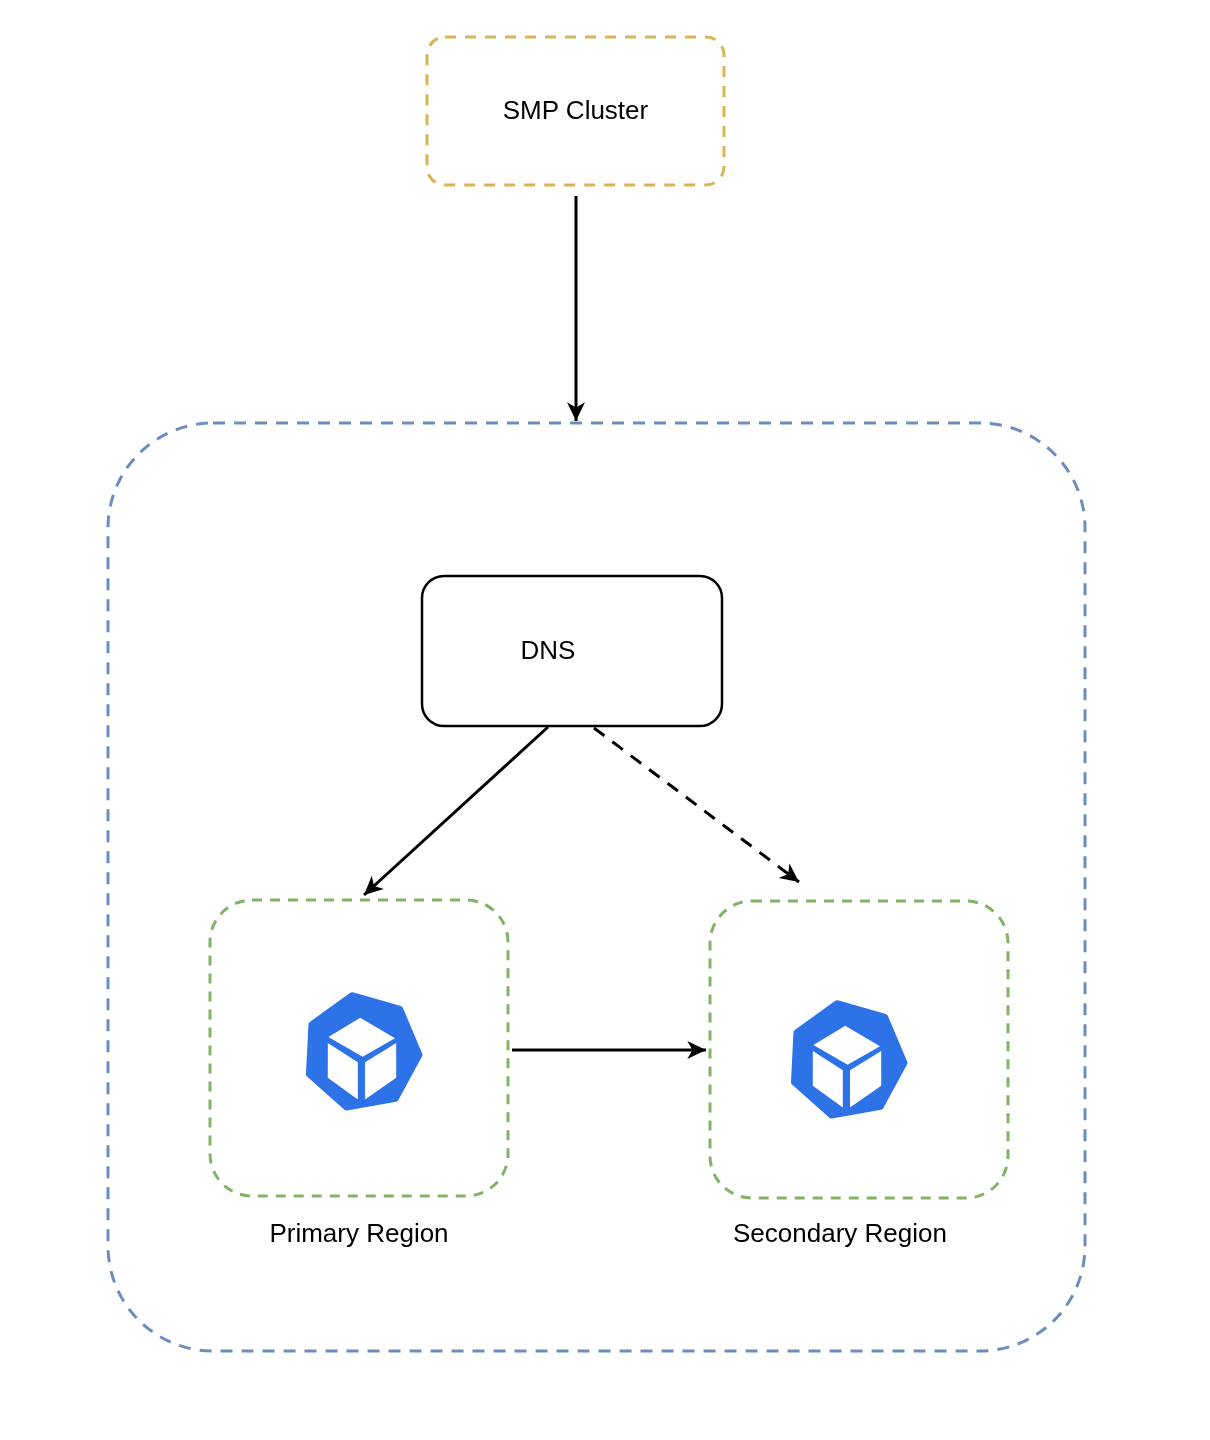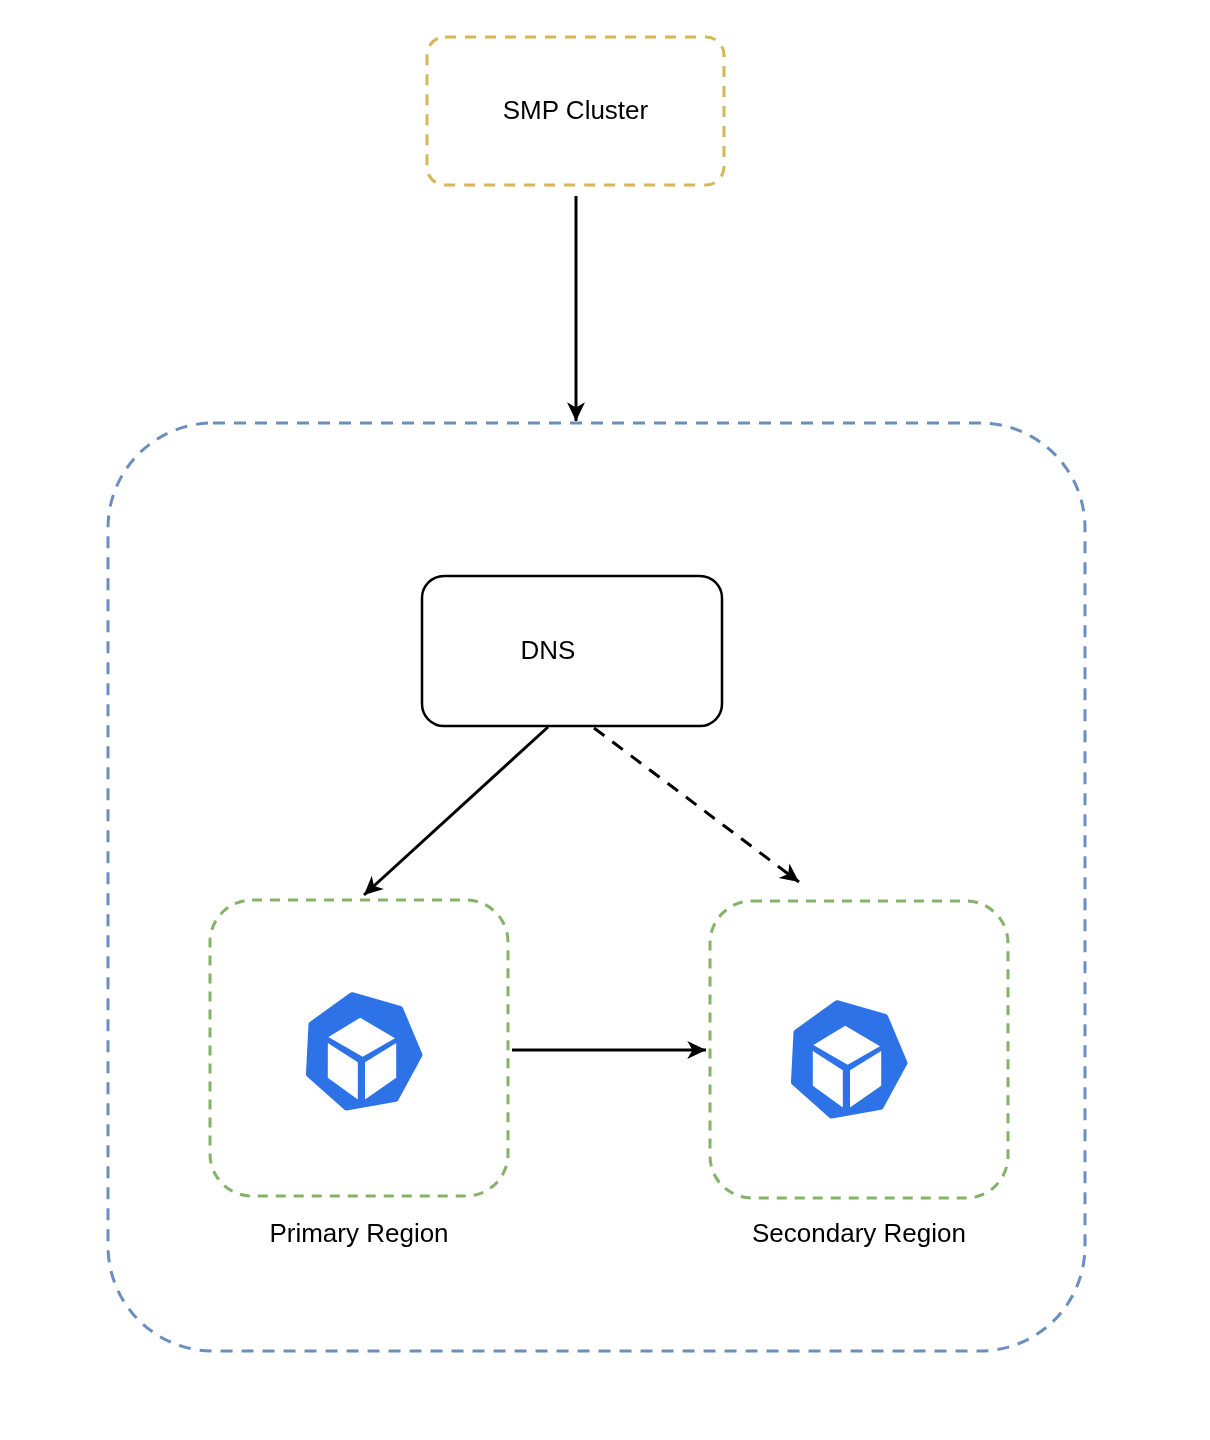--- a/index.html
+++ b/index.html
@@ -31,21 +31,21 @@
     color: #000000;
     font-size: 26px;
     line-height: 1.2;
     text-align: center;
     white-space: nowrap;
     z-index: 2;
   }
   .label-smp      { left: 427px; top: 37px;  width: 297px; height: 148px; }
   .label-dns      { left: 422px; top: 576px; width: 252px; height: 150px; }
   .label-primary  { left: 160px; top: 1214px; width: 398px; height: 40px; }
-  .label-secondary{ left: 660px; top: 1214px; width: 398px; height: 40px; }
+  .label-secondary{ left: 641px; top: 1214px; width: 398px; height: 40px; }
 </style>
 </head>
 <body>
 
 <div class="canvas">
 
   <svg class="diagram-layer" viewBox="0 0 1210 1440" xmlns="http://www.w3.org/2000/svg">
     <defs>
       <marker id="arrowhead" viewBox="0 0 12 12" refX="11" refY="6" markerWidth="7.5" markerHeight="7.5" orient="auto-start-reverse" markerUnits="strokeWidth">
         <path d="M1,1.2 L11,6 L1,10.8 L3.8,6 Z" fill="#000000"></path>

